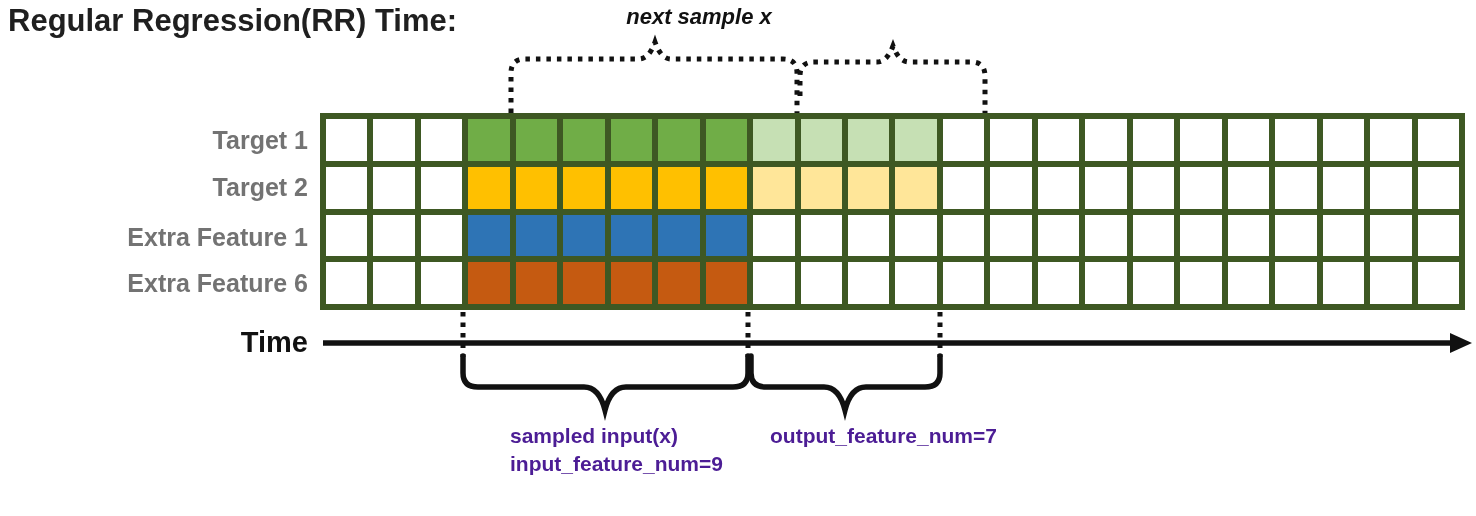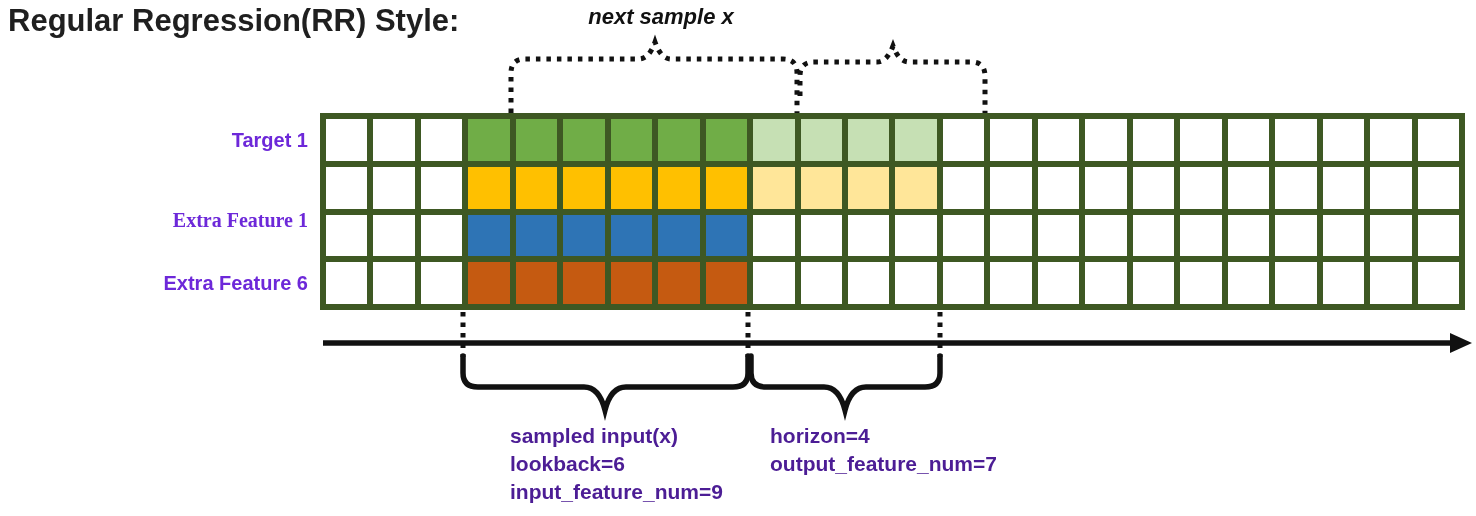--- a/index.html
+++ b/index.html
@@ -8,29 +8,29 @@
     font-family:"Liberation Sans",sans-serif;color:#1a1a1a;overflow:hidden;
   }
   .title{
     position:absolute;left:8px;top:3px;font-size:31px;font-weight:bold;
     letter-spacing:0px;color:#1f1f1f;white-space:nowrap;
   }
   .next-label{
     position:absolute;top:4px;transform:translateX(-50%);
     font-size:22px;font-style:italic;font-weight:bold;white-space:nowrap;color:#111;
   }
-  .next-x{left:661px;}
+  .next-x{left:699px;}
   .next-y{left:893px;}
   .row-label{
     position:absolute;left:0;width:308px;height:32px;line-height:32px;
-    text-align:right;font-size:20px;font-weight:bold;color:#6d28d9;white-space:nowrap;
+    text-align:right;font-size:25px;font-weight:bold;color:#737373;white-space:nowrap;
   }
   .row-label.r0{top:124px;}
   .row-label.r1{top:171px;}
-  .row-label.r2{top:204px;font-family:Liberation Serif, serif;}
+  .row-label.r2{top:221px;}
   .row-label.r3{top:267px;}
   .grid{
     position:absolute;left:320px;top:113px;width:1145px;height:197px;
     box-sizing:border-box;display:grid;
     grid-template-columns:repeat(24,1fr);grid-template-rows:repeat(4,1fr);
     gap:6px;padding:6px;
   }
   .cell{width:100%;height:100%;}
   .time-label{
     position:absolute;left:190px;top:326px;width:118px;text-align:right;
@@ -42,25 +42,26 @@
   }
   .note-input{left:510px;}
   .note-output{left:770px;}
   svg.overlay{position:absolute;left:0;top:0;pointer-events:none;}
 </style>
 </head>
 <body>
 
 <div class="stage">
 
-  <div class="title">Regular Regression(RR) Style:</div>
+  <div class="title">Regular Regression(RR) Time:</div>
 
   <div class="next-label next-x">next sample x</div>
 
   <div class="row-label r0">Target 1</div>
+  <div class="row-label r1">Target 2</div>
   <div class="row-label r2">Extra Feature 1</div>
   <div class="row-label r3">Extra Feature 6</div>
 
   <div class="grid" style="background: rgb(62, 88, 35);">
       <div class="cell" style="background: rgb(255, 255, 255);"></div>
       <div class="cell" style="background: rgb(255, 255, 255);"></div>
       <div class="cell" style="background: rgb(255, 255, 255);"></div>
       <div class="cell" style="background: rgb(112, 173, 71);"></div>
       <div class="cell" style="background: rgb(112, 173, 71);"></div>
       <div class="cell" style="background: rgb(112, 173, 71);"></div>
@@ -149,28 +150,27 @@
       <div class="cell" style="background: rgb(255, 255, 255);"></div>
       <div class="cell" style="background: rgb(255, 255, 255);"></div>
       <div class="cell" style="background: rgb(255, 255, 255);"></div>
       <div class="cell" style="background: rgb(255, 255, 255);"></div>
       <div class="cell" style="background: rgb(255, 255, 255);"></div>
       <div class="cell" style="background: rgb(255, 255, 255);"></div>
       <div class="cell" style="background: rgb(255, 255, 255);"></div>
       <div class="cell" style="background: rgb(255, 255, 255);"></div>
     </div>
 
+  <div class="time-label">Time</div>
 
   <div class="note note-input">
     <div>sampled input(x)</div>
-    <div>lookback=6</div>
     <div>input_feature_num=9</div>
   </div>
   <div class="note note-output">
-    <div>horizon=4</div>
     <div>output_feature_num=7</div>
   </div>
 
   <svg class="overlay" width="1476" height="516" viewBox="0 0 1476 516">
 
     <path d="M 511 113 L 511 73 Q 511 59 525 59 L 639 59 Q 649 59 655 42 Q 661 59 671 59 L 783 59 Q 797 59 797 73 L 797 113" fill="none" stroke="#111111" stroke-width="5" stroke-dasharray="4.5 6"></path>
 
     <path d="M 800 96 L 800 76 Q 800 62 814 62 L 877 62 Q 887 62 893 46 Q 899 62 909 62 L 971 62 Q 985 62 985 76 L 985 113" fill="none" stroke="#111111" stroke-width="5" stroke-dasharray="4.5 6"></path>
 
     <path d="M 463 312 L 463 357" fill="none" stroke="#111111" stroke-width="5" stroke-dasharray="4.5 6"></path>

